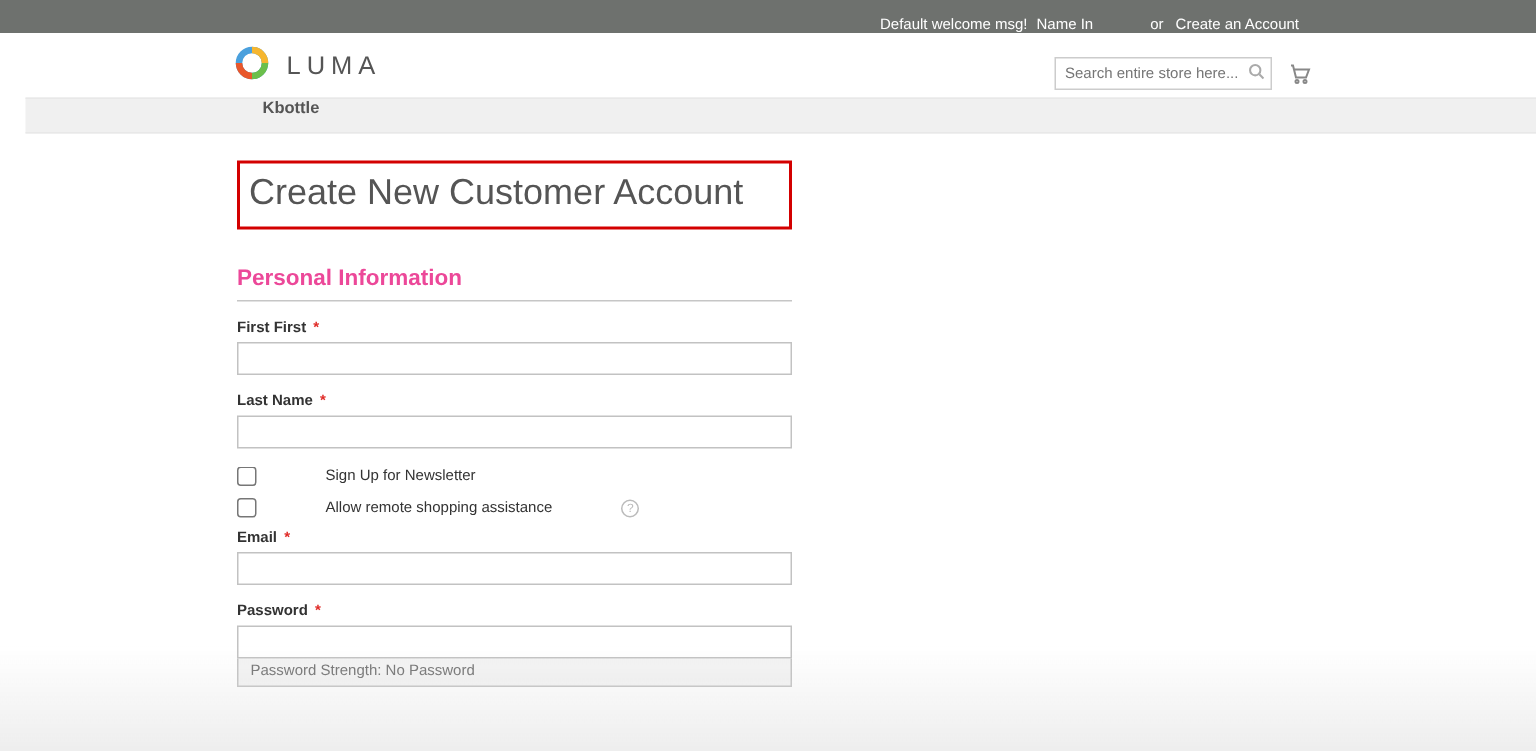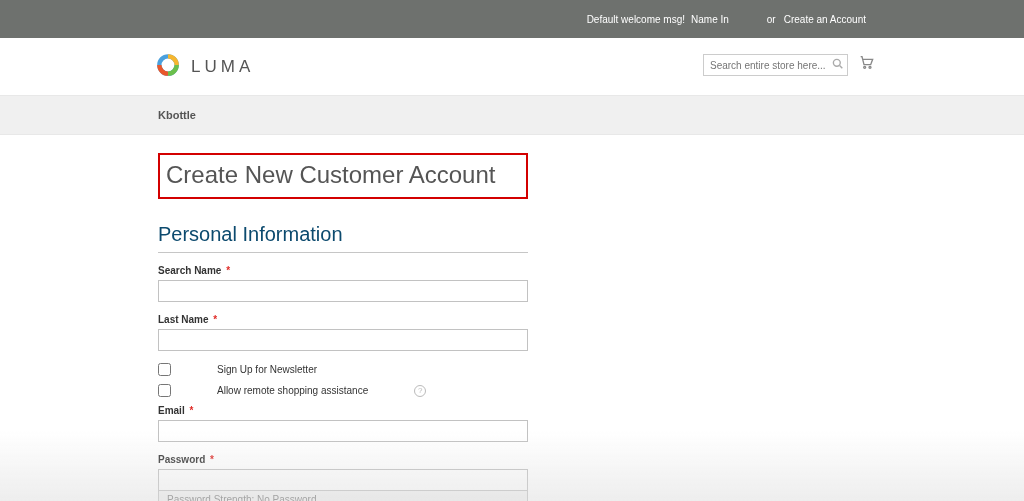--- a/index.html
+++ b/index.html
@@ -1,40 +1,40 @@
 <!DOCTYPE html>
 <html><head>
 <meta charset="utf-8">
 <style>
   * { box-sizing: border-box; margin: 0; padding: 0; }
   body { font-family: "Helvetica Neue", Arial, sans-serif; font-size: 12px; color: #333; background: #fff; }
 
   
-  .top-header { background: #6e716e; color: #fff; height: 38px; display: flex; justify-content: flex-end; align-items: center; padding: 0 158px 0 0; font-size: 10px; }
+  .top-header { background: #6e716e; color: #fff; height: 22px; display: flex; justify-content: flex-end; align-items: flex-end; padding: 0 158px 0 0; font-size: 10px; }
   .top-header span, .top-header a { margin-left: 6px; color: #fff; text-decoration: none; }
   .top-header .sep { margin: 0 2px; padding-left: 36px; }
 
   
-  .logo-row { display: flex; align-items: center; height: 57px; padding: 0 0 0 155px; position: relative; border-radius: 14px; }
+  .logo-row { display: flex; align-items: center; height: 43px; padding: 0 0 0 155px; position: relative; border-radius: 14px; }
   .logo-row .brand { display: flex; align-items: center; }
   .logo-row .brand svg { width: 26px; height: 26px; }
   .logo-row .brand-name { font-size: 17px; letter-spacing: 4px; margin-left: 10px; color: #555; font-weight: 400; }
-  .header-right { position: absolute; right: 150px; top: 16px; display: flex; align-items: flex-start; }
+  .header-right { position: absolute; right: 150px; top: 16px; display: flex; align-items: flex-end; }
   .search-wrap { position: relative; }
   .search-wrap input { width: 145px; height: 22px; border: 1px solid #ccc; padding: 0 22px 0 6px; font-size: 10px; color: #666; }
   .search-wrap .search-icon { position: absolute; right: 5px; top: 4px; color: #aaa; font-size: 11px; }
   .cart-icon { margin-left: 10px; color: #888; font-size: 14px; }
 
   
-  .nav-strip { background: #f0f0f0; height: 40px; display: flex; align-items: center; padding-left: 158px; font-size: 11px; color: #555; border-top: 1px solid #e8e8e8; border-bottom: 1px solid #e8e8e8; font-weight: 600; }
+  .nav-strip { background: #f0f0f0; height: 24px; display: flex; align-items: flex-start; padding-left: 158px; font-size: 11px; color: #555; border-top: 1px solid #e8e8e8; border-bottom: 1px solid #e8e8e8; font-weight: 600; margin-left: 17px; }
 
   
   .content { padding: 12px 0 40px 158px; max-width: 680px; }
   .page-title { font-size: 24px; font-weight: 300; color: #555; margin: 6px 0 14px; border: 2px solid #d30000; padding: 6px 26px 8px 6px; display: inline-block; width: 370px; }
-  .section-title { font-size: 20px; font-weight: 400; color: #0c4a6e; border-bottom: 1px solid #c6c6c6; padding-bottom: 6px; margin: 10px 0 12px; width: 370px; }
+  .section-title { font-size: 15px; font-weight: 700; color: #ec4899; border-bottom: 1px solid #c6c6c6; padding-bottom: 6px; margin: 10px 0 12px; width: 370px; }
   .field { margin-bottom: 12px; width: 370px; }
   .field label { display: block; font-size: 10px; font-weight: 600; color: #333; margin-bottom: 4px; }
   .field .req { color: #e02b27; margin-left: 2px; }
   .field input[type="text"], .field input[type="email"], .field input[type="password"] { width: 100%; height: 22px; border: 1px solid #c2c2c2; background: #fff; padding: 0 6px; font-size: 11px; }
   .chk-row { display: flex; align-items: center; font-size: 10px; color: #333; margin-bottom: 8px; gap: 40px; }
   .chk-row input { margin-right: 6px; }
   .help-icon { display:inline-flex; width: 12px; height: 12px; border: 1px solid #bbb; border-radius: 50%; font-size: 8px; color: #bbb; align-items: center; justify-content: center; margin-left: 6px; }
   .pw-strength { background: #f4f4f4; border: 1px solid #c2c2c2; border-top: none; padding: 4px 8px; font-size: 10px; color: #707070; width: 370px; margin-top: -1px; }
   .fade-bottom { position: fixed; left:0; right:0; bottom:0; height: 70px; background: linear-gradient(to bottom, rgba(255,255,255,0), rgba(220,220,220,0.5)); pointer-events:none; }
 </style>
@@ -83,21 +83,21 @@
 <div class="nav-strip">
   <span>Kbottle</span>
 </div>
 
 <div class="content">
   <h1 class="page-title">Create New Customer Account</h1>
 
   <div class="section-title">Personal Information</div>
 
   <div class="field">
-    <label><span>Search Name</span> <span class="req">*</span></label>
+    <label><span>First First</span> <span class="req">*</span></label>
     <input type="text" style="">
   </div>
 
   <div class="field">
     <label><span>Last Name</span> <span class="req">*</span></label>
     <input type="text" style="">
   </div>
 
   <div class="chk-row">
     <input type="checkbox" style="">

